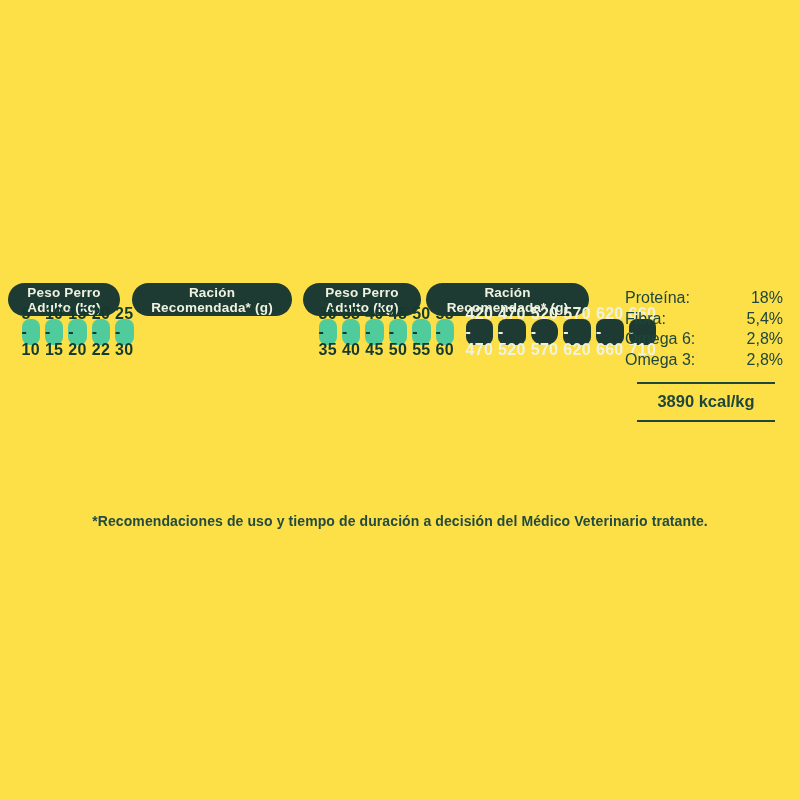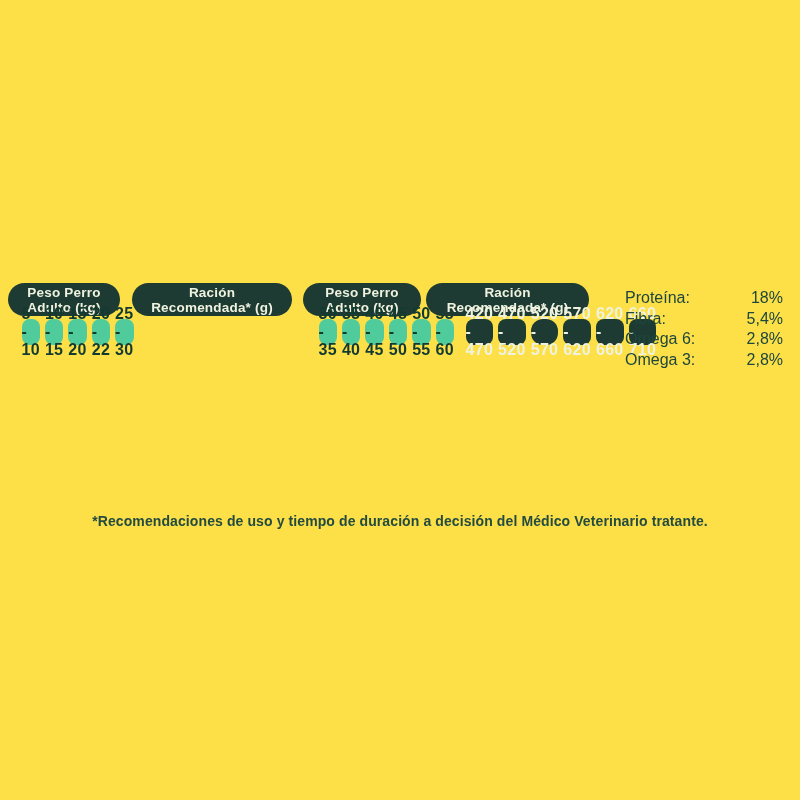--- a/index.html
+++ b/index.html
@@ -165,17 +165,18 @@
       <span>5,4%</span>
     </div>
     <div class="nutrition-row">
       <span>Omega 6:</span>
       <span>2,8%</span>
     </div>
     <div class="nutrition-row">
       <span>Omega 3:</span>
       <span>2,8%</span>
     </div>
+    <div class="energy-box">3890 kcal/kg</div>
   </aside>
 
   <p class="footnote">*Recomendaciones de uso y tiempo de duración a decisión del Médico Veterinario tratante.</p>
 
 </div>
 
 </body></html>

